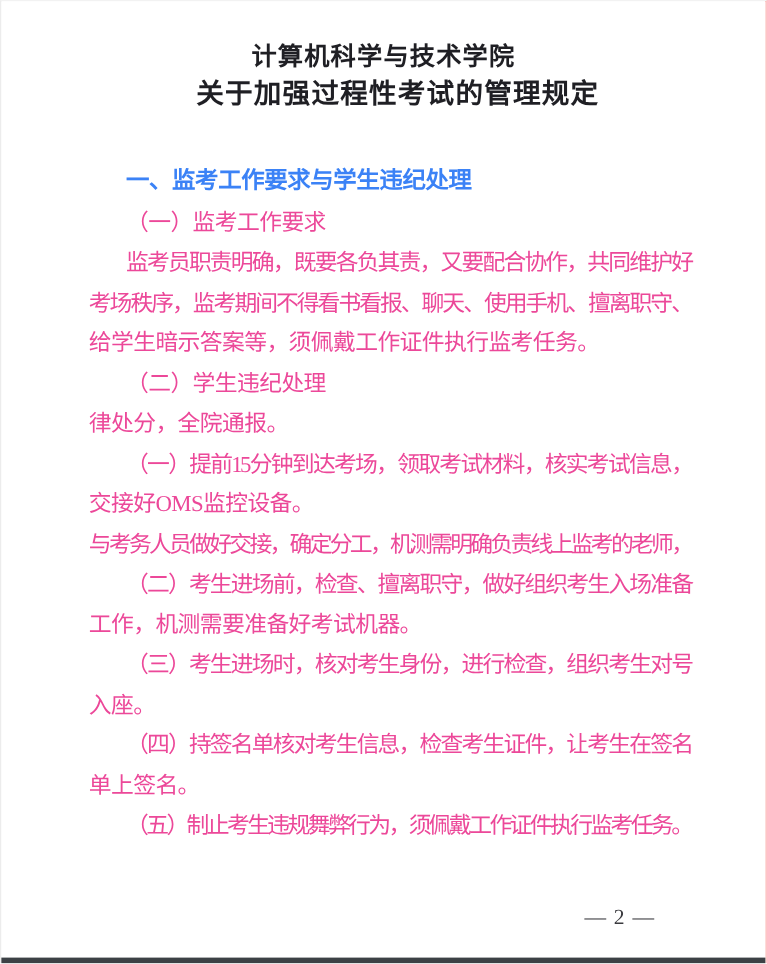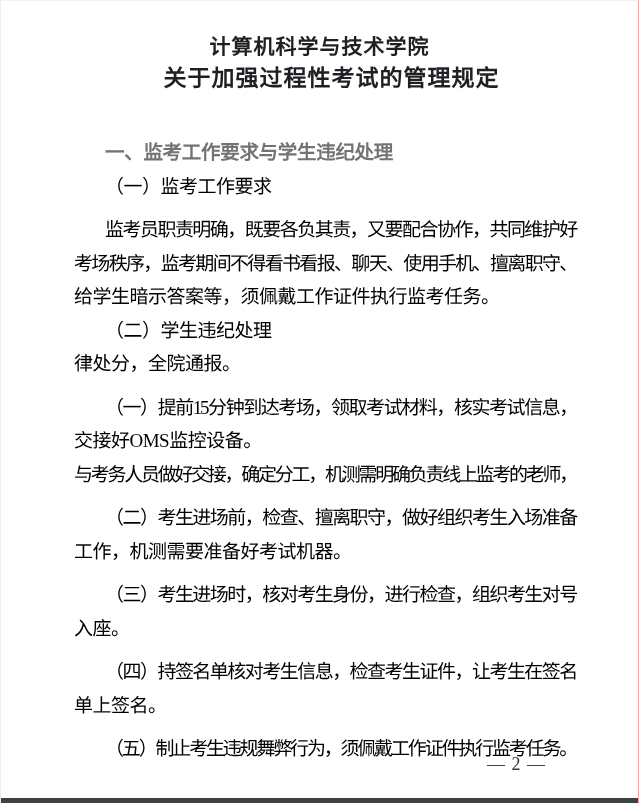--- a/index.html
+++ b/index.html
@@ -41,54 +41,53 @@
   
   .content {
     margin-top: 40px;
     padding-left: 73px;
     padding-right: 62px;
   }
   .line {
     height: 33.5px;
     line-height: 33.5px;
     font-size: 19px;
-    color: #000000;
+    color: #ec4899;
   }
   
   .fj {
     padding-left: 31px;
     text-align: justify;
     text-align-last: justify;
     letter-spacing: -2.3px;
-    margin-top: 10px;
   }
   
   .cj {
     text-align: justify;
     text-align-last: justify;
     letter-spacing: -2.3px;
     font-family: Liberation Serif, serif;
   }
   
   .sl {
     letter-spacing: -0.5px;
   }
   
   .sub {
     padding-left: 31px;
     letter-spacing: -0.5px;
   }
   
   .sec {
     padding-left: 31px;
-    font-family: Liberation Sans, sans-serif;
+    font-family: Liberation Mono, monospace;
     font-weight: 700;
     font-size: 19.5px;
     letter-spacing: -0.3px;
-    color: #737373;
+    color: #3b82f6;
   }
   .page-number {
     position: absolute;
     top: 751px;
     right: 92px;
     font-size: 18px;
     line-height: 24px;
     letter-spacing: 1px;
     color: #3a3a3e;
   }

